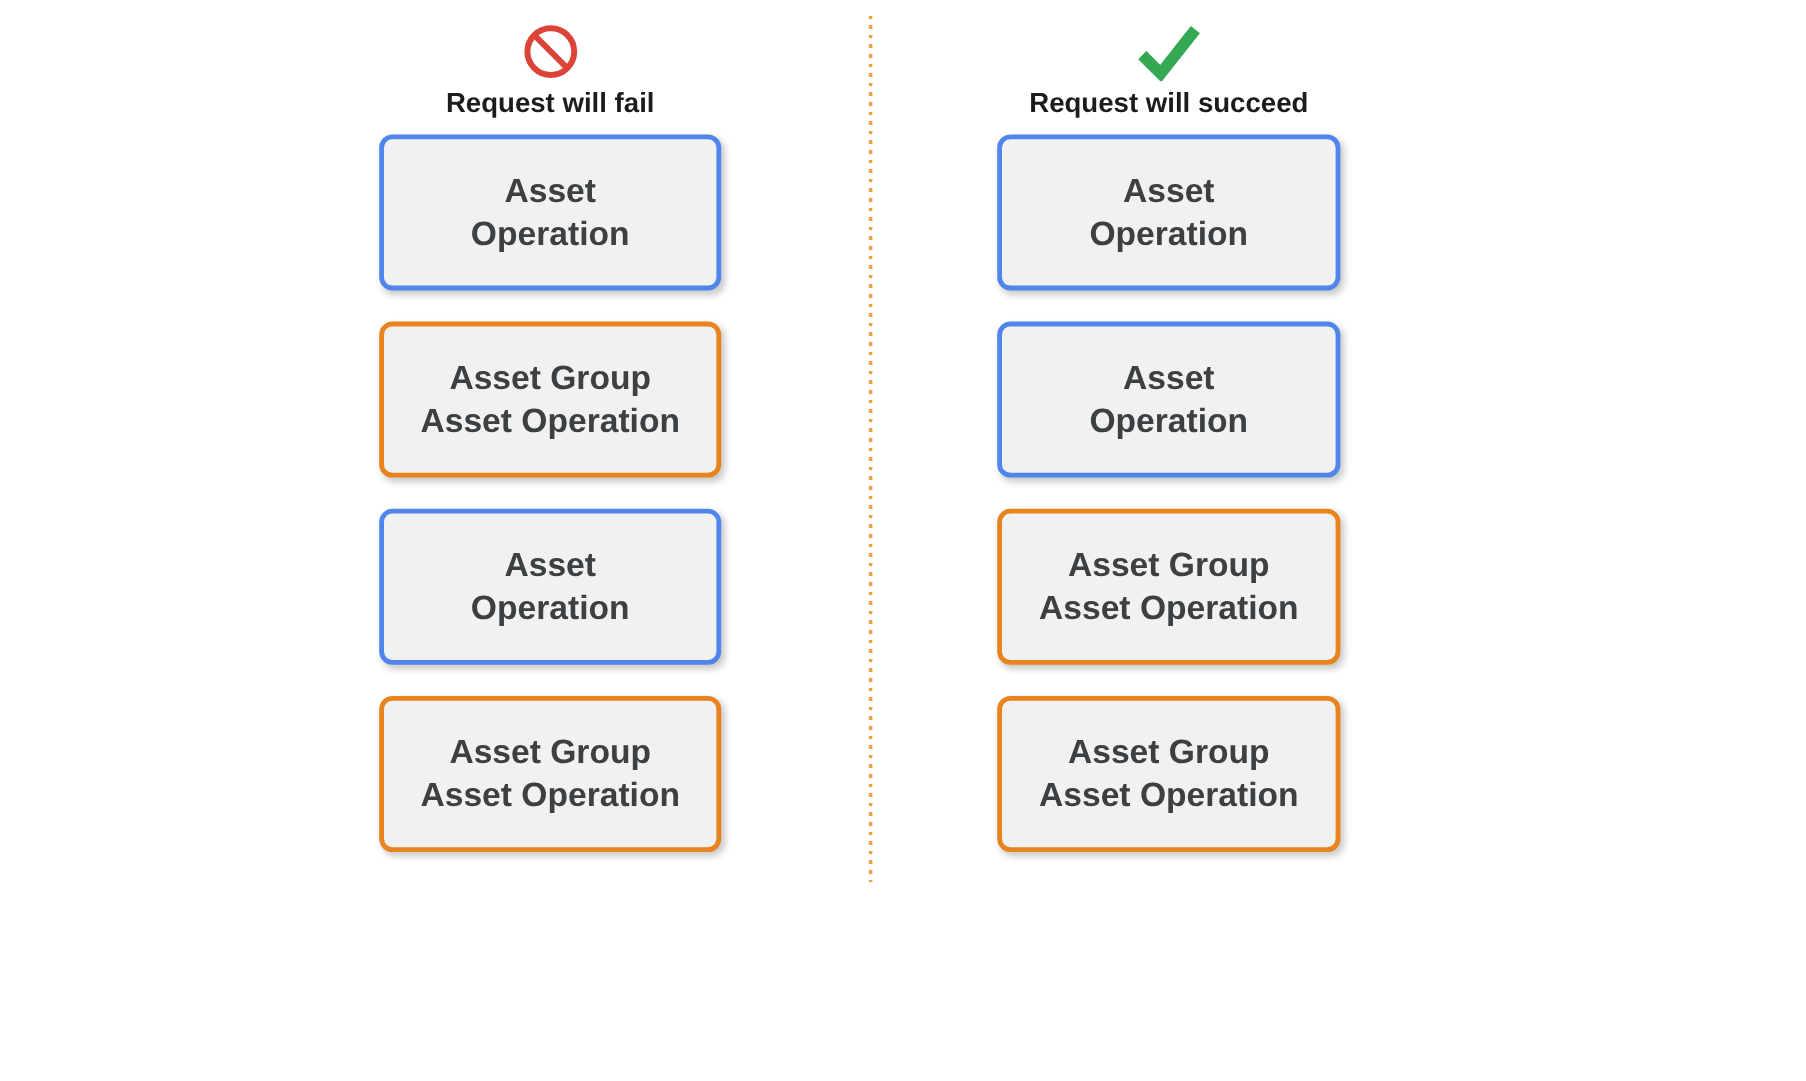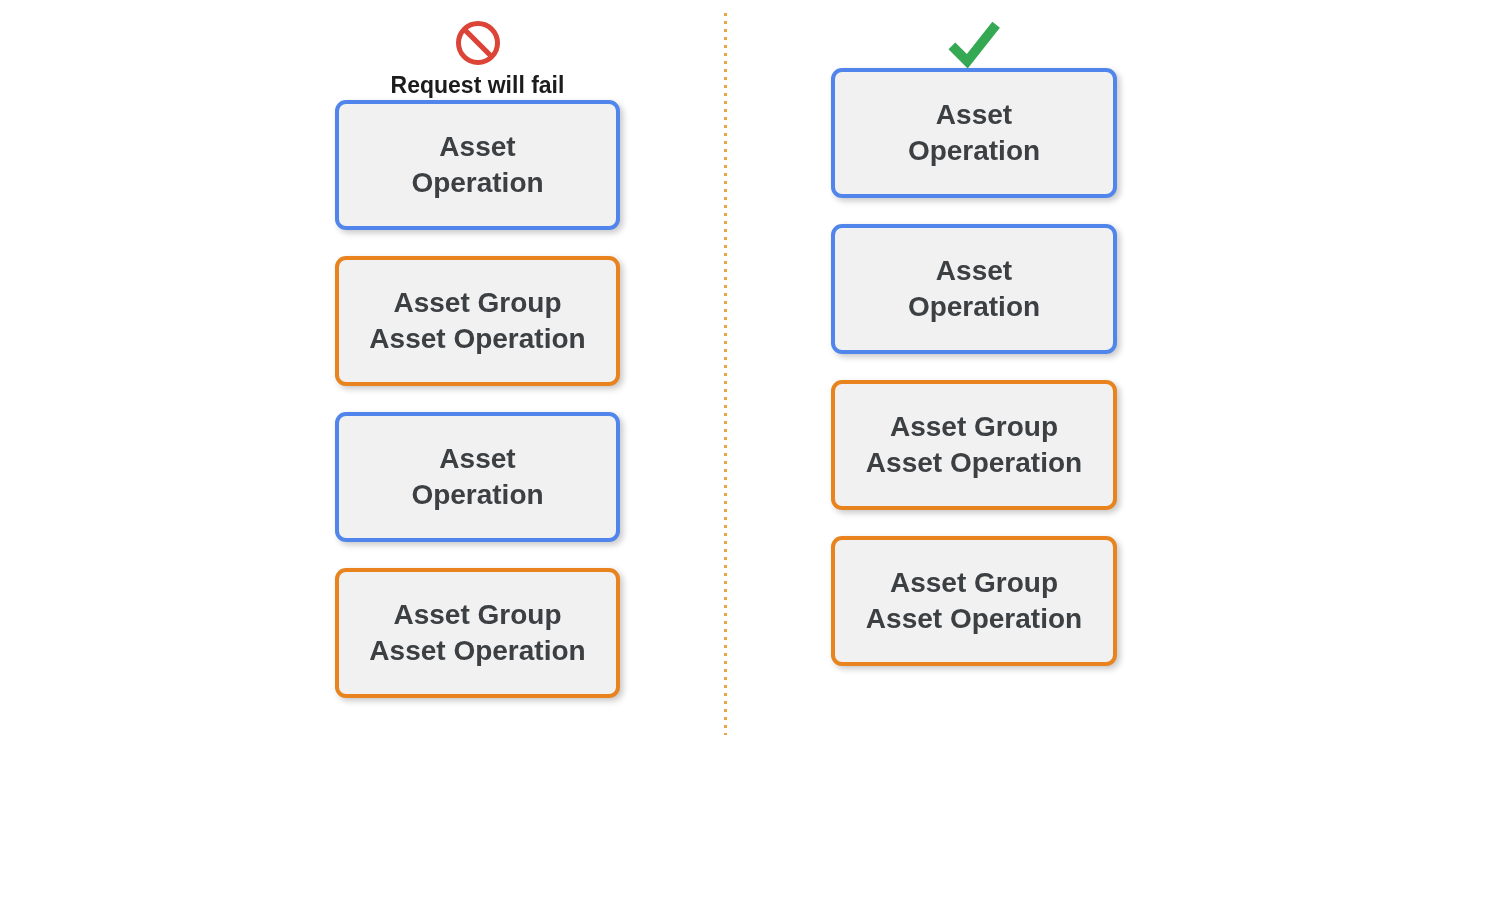--- a/index.html
+++ b/index.html
@@ -31,21 +31,21 @@
   }
 
   
   .column {
     position: absolute;
     top: 0;
     display: flex;
     flex-direction: column;
     align-items: center;
   }
-  .column-fail    { left: 335px; width: 285px; }
+  .column-fail    { left: 316px; width: 285px; }
   .column-succeed { left: 831px; width: 286px; }
 
   .col-icon {
     margin-top: 19px;
     height: 48px;
     display: flex;
     align-items: center;
     justify-content: center;
   }
 
@@ -75,21 +75,21 @@
   .col-title {
     margin: 4px 0 0;
     font-size: 23px;
     font-weight: bold;
     color: var(--heading-text);
     line-height: 28px;
     white-space: nowrap;
   }
 
   .boxes {
-    margin-top: 1px;
+    margin-top: 13px;
     width: 100%;
     display: flex;
     flex-direction: column;
     gap: 26px;
   }
   .op-box {
     box-sizing: border-box;
     width: 100%;
     height: 130px;
     background: var(--box-fill);
@@ -160,20 +160,21 @@
       </div>
     </div>
   </section>
 
   <section class="column column-succeed">
     <div class="col-icon checkmark">
       <svg width="58" height="50" viewBox="0 0 60 52" aria-hidden="true">
         <path d="M7 29 L23 45 L53 7" fill="none" stroke="currentColor" stroke-width="10" stroke-linecap="butt" stroke-linejoin="miter"></path>
       </svg>
     </div>
+    <h2 class="col-title">Request will succeed</h2>
     <div class="boxes">
       <div class="op-box" data-type="asset_operation">
         <span class="op-label">Asset
 Operation</span>
       </div>
       <div class="op-box" data-type="asset_operation">
         <span class="op-label">Asset
 Operation</span>
       </div>
       <div class="op-box" data-type="asset_group_asset_operation">

